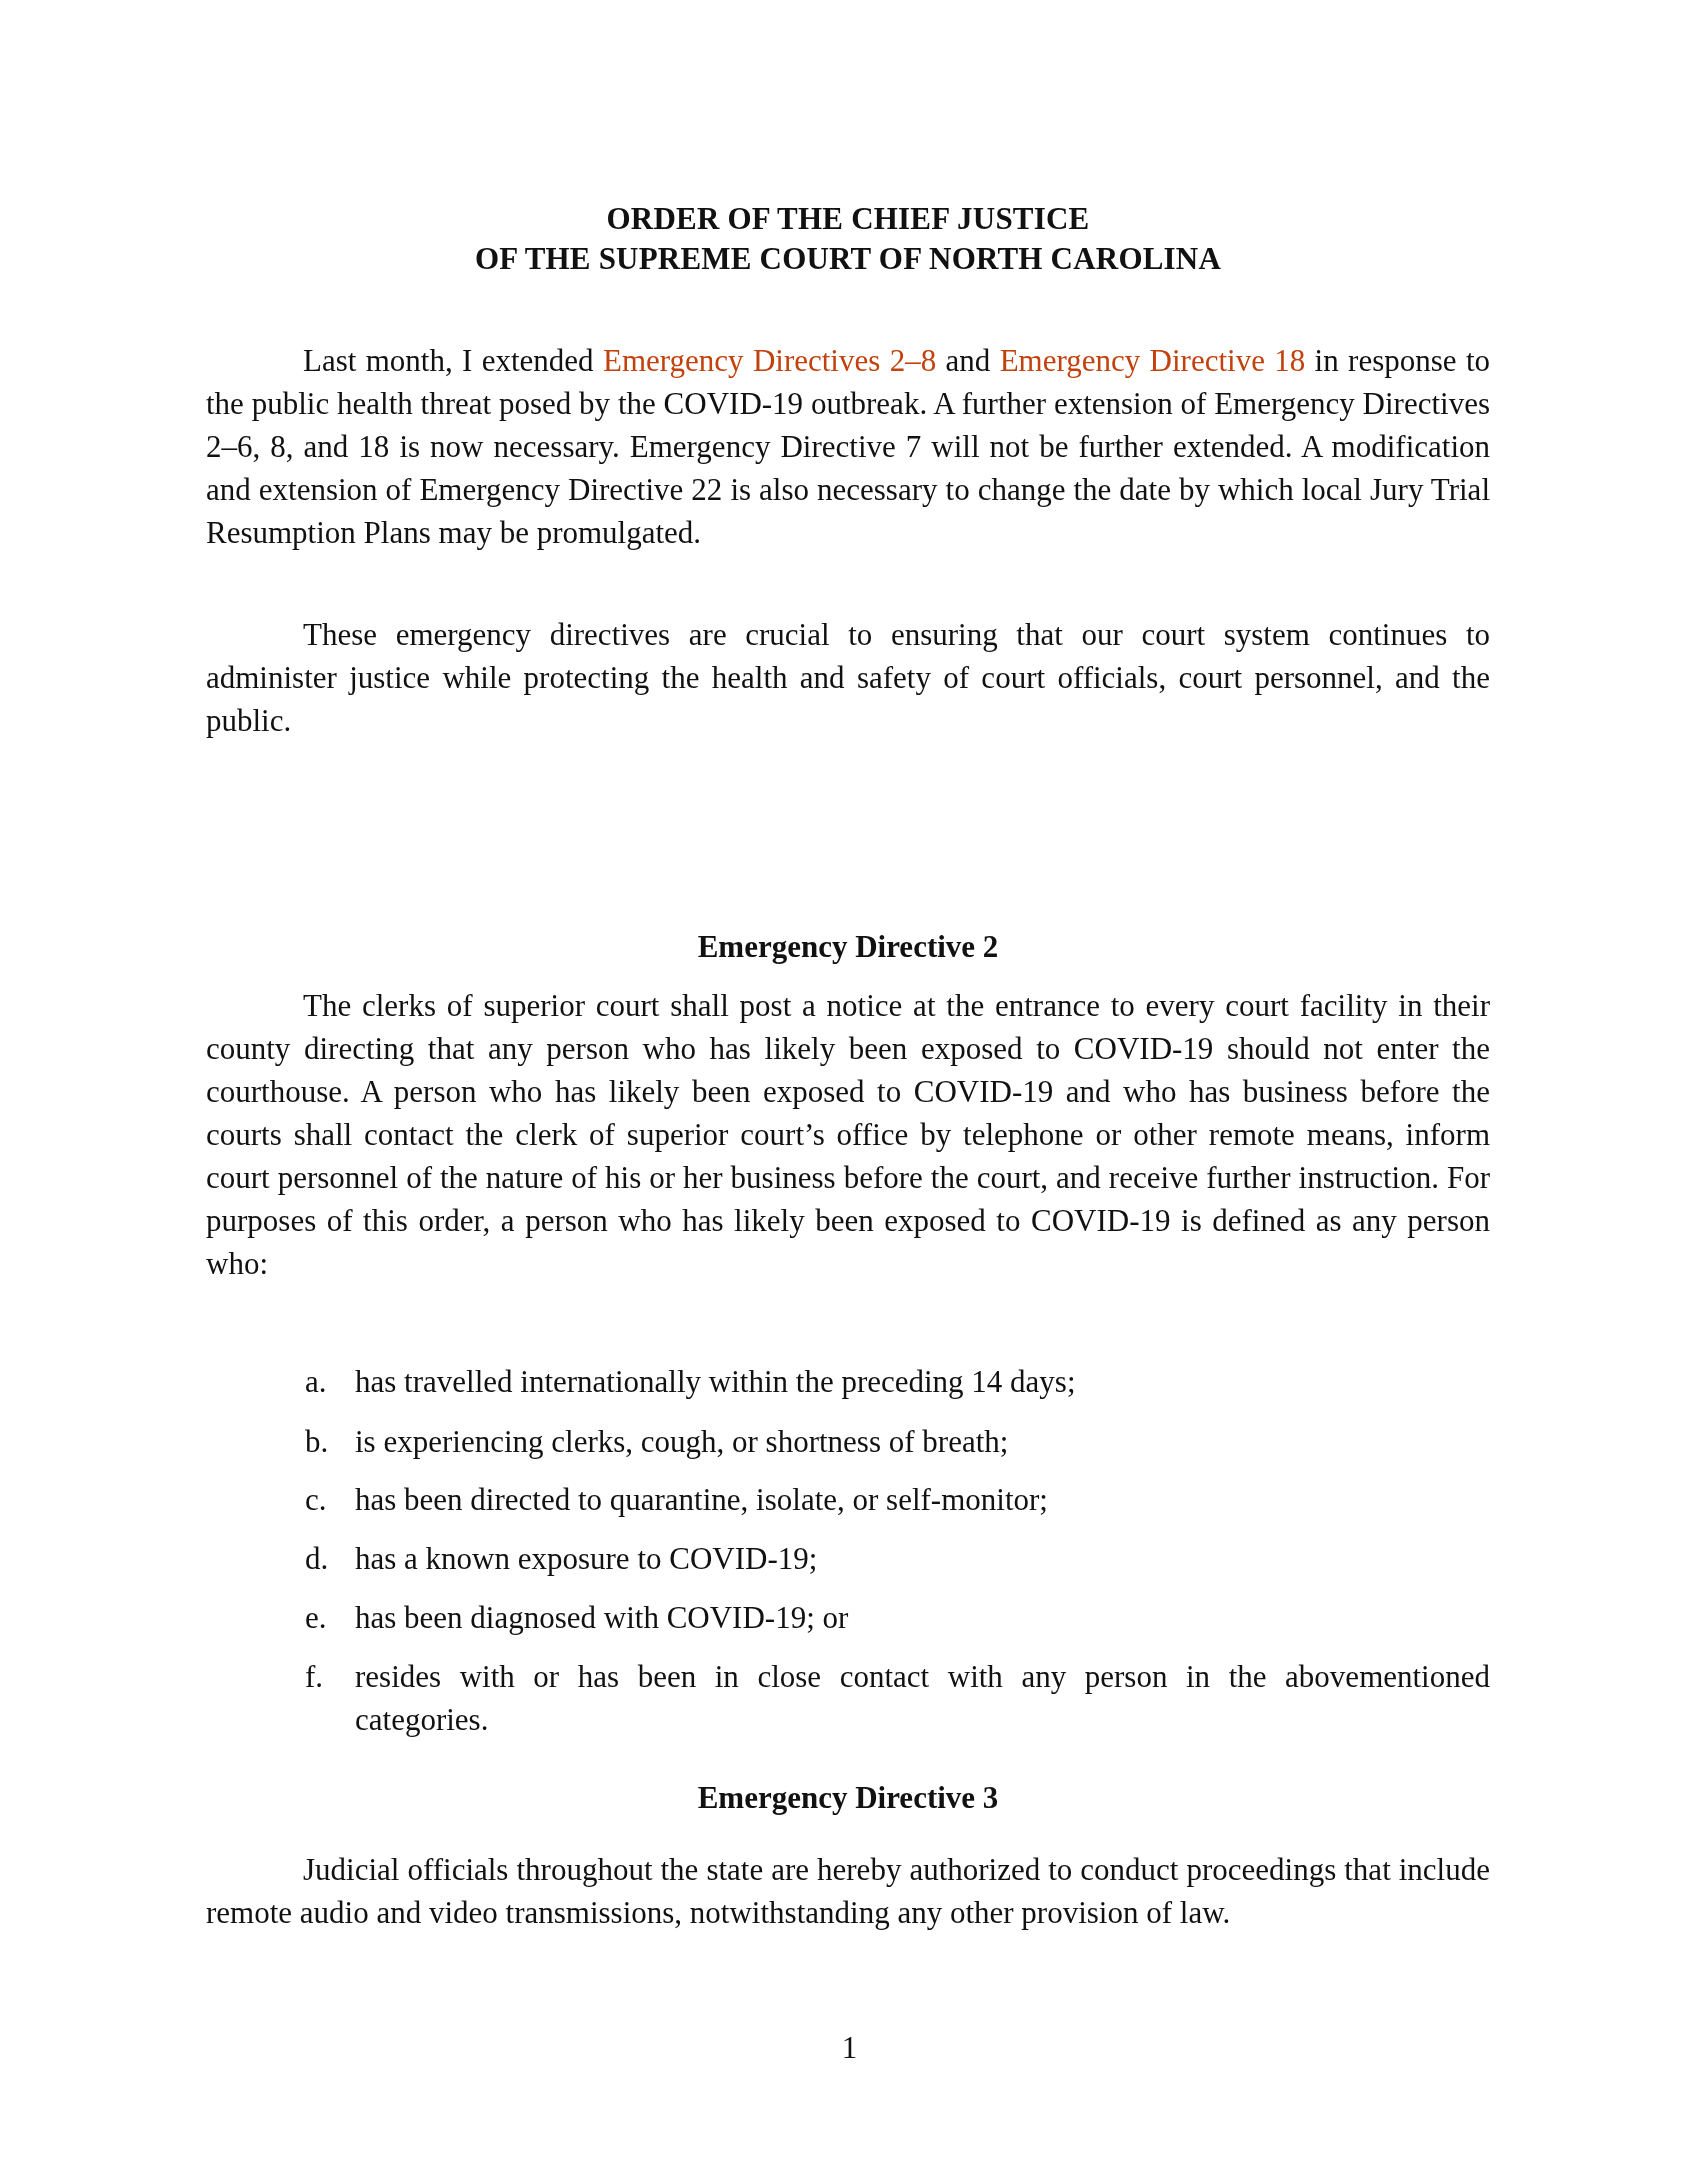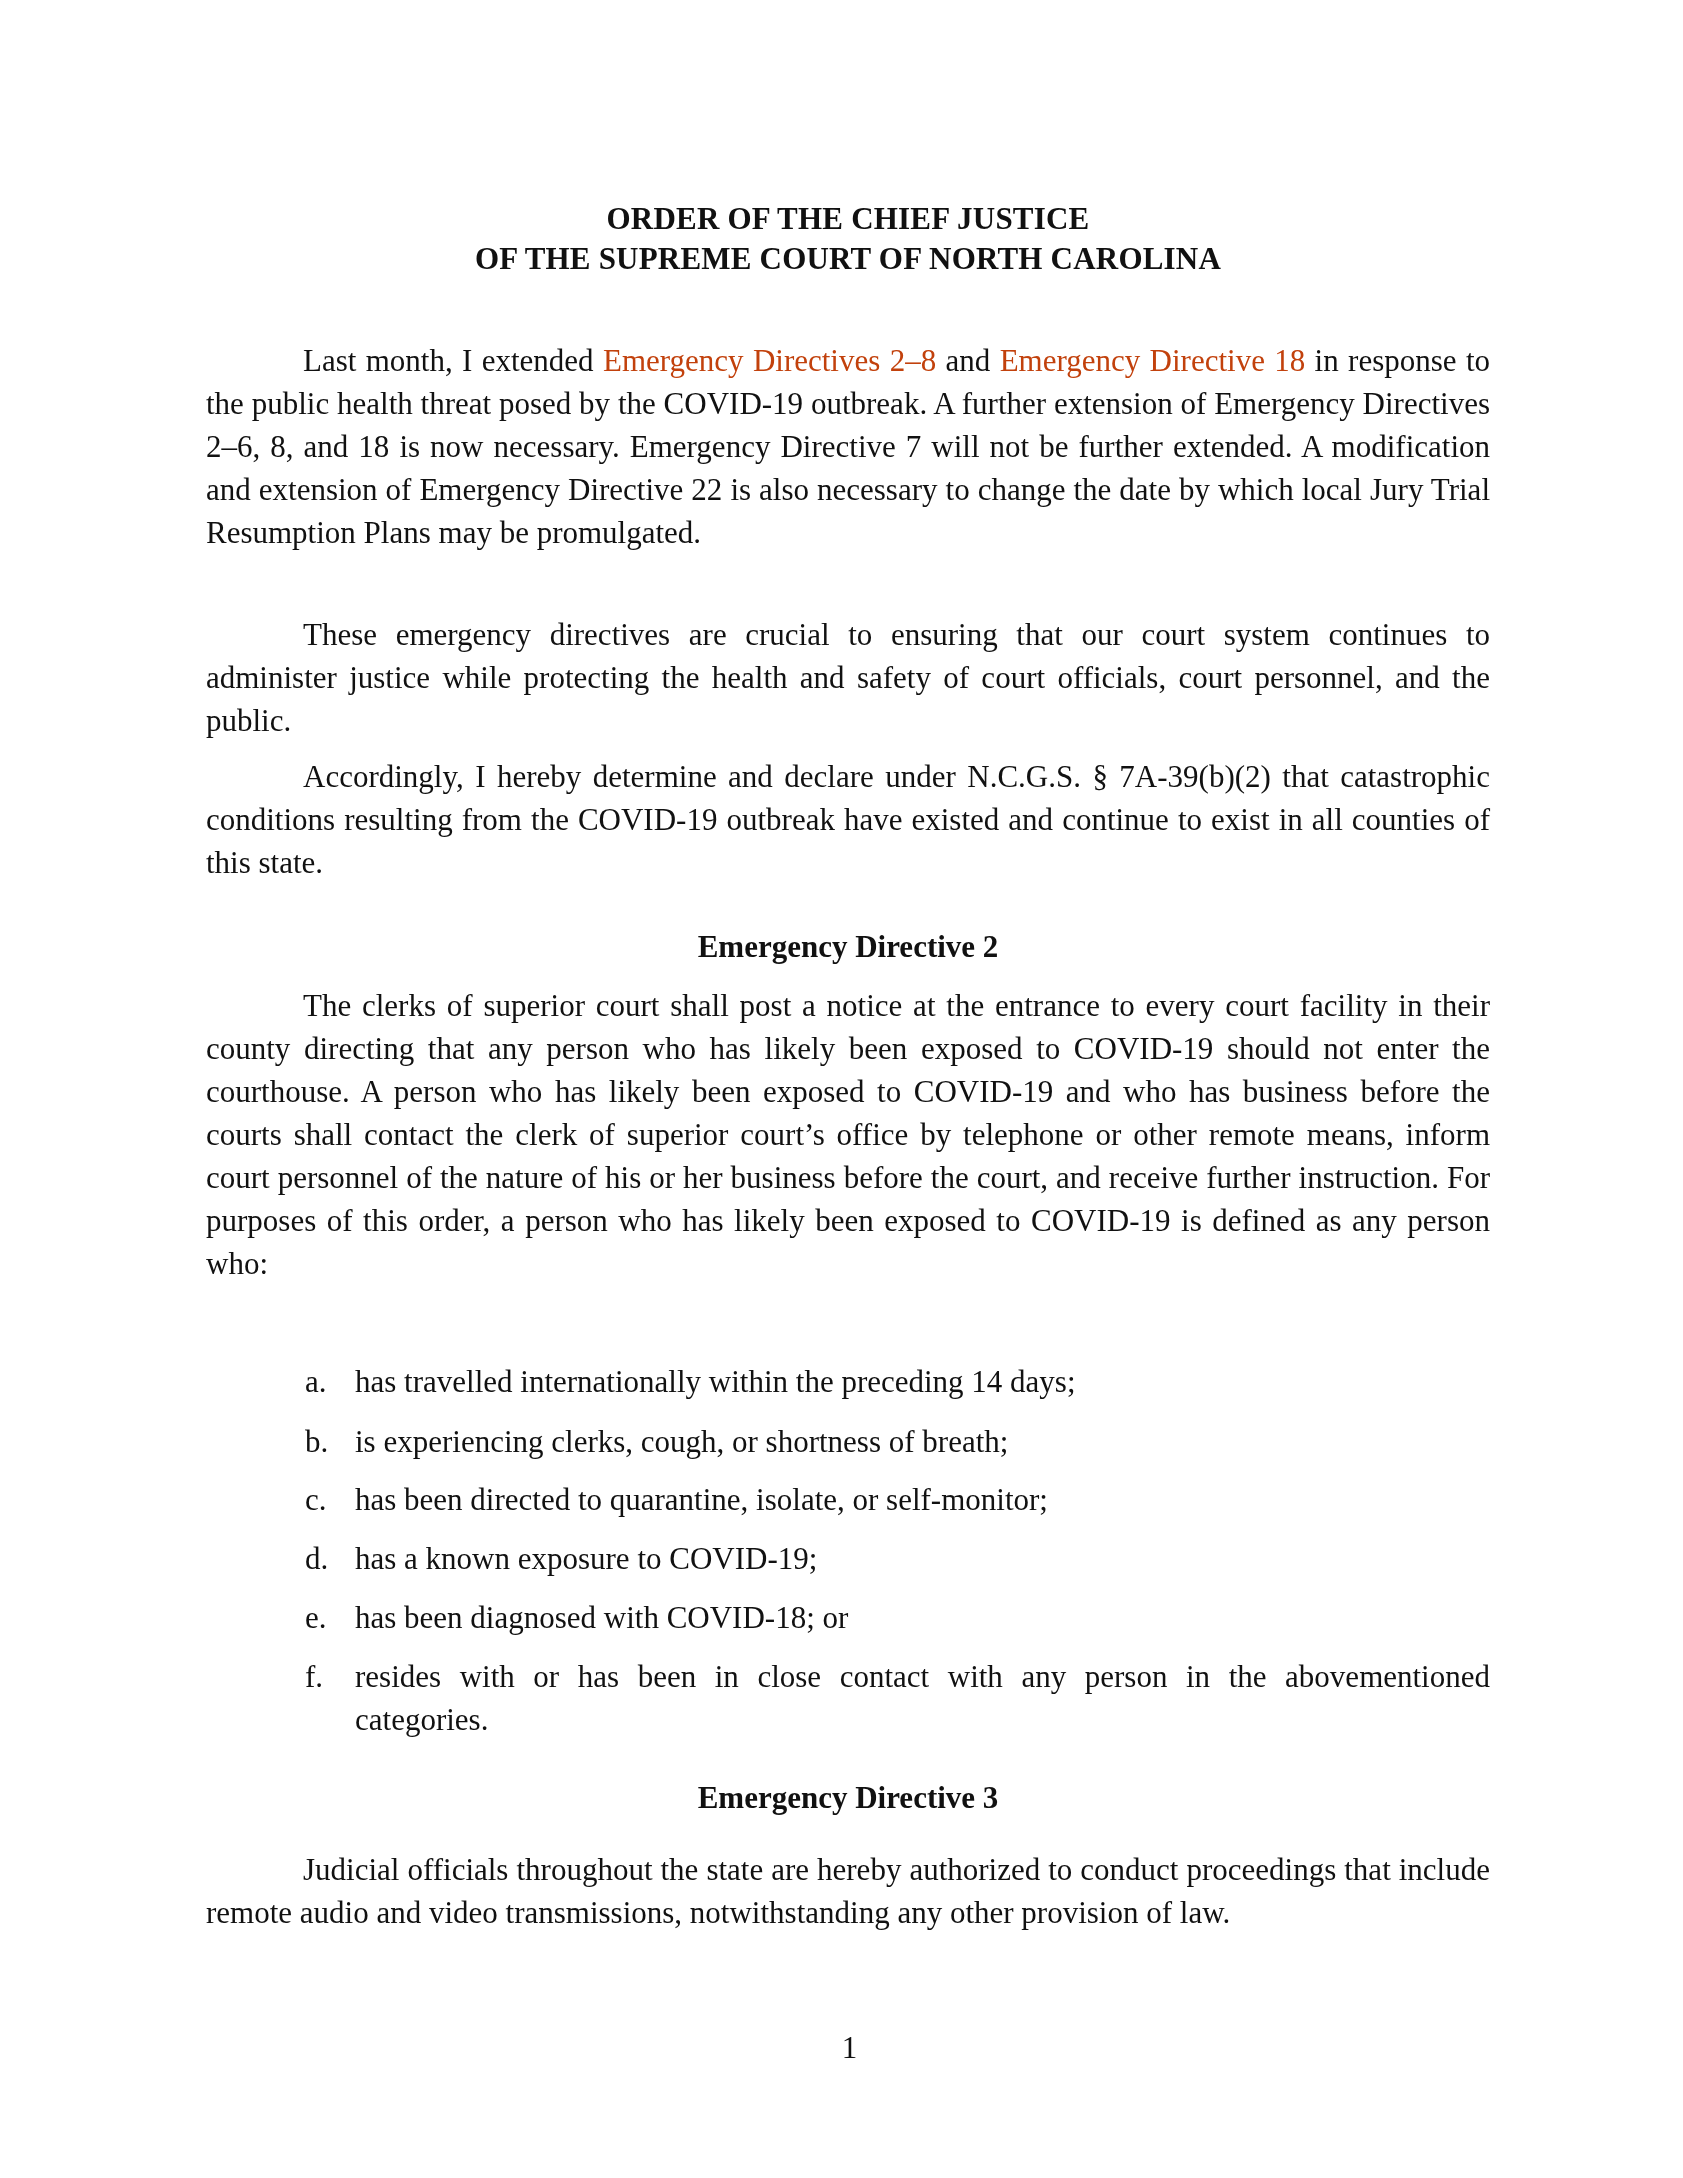--- a/index.html
+++ b/index.html
@@ -102,23 +102,20 @@
   </div>
 
   <div class="block" style="top: 339px;">
     <p><span>Last month, I extended </span><span class="link">Emergency Directives 2–8</span><span> and </span><span class="link">Emergency Directive 18</span><span> in response to the public health threat posed by the COVID-19 outbreak. A further extension of Emergency Directives 2–6, 8, and 18 is now necessary. Emergency Directive 7 will not be further extended. A modification and extension of Emergency Directive 22 is also necessary to change the date by which local Jury Trial Resumption Plans may be promulgated.</span></p>
   </div>
 
   <div class="block" style="top: 613px;">
     <p>These emergency directives are crucial to ensuring that our court system continues to administer justice while protecting the health and safety of court officials, court personnel, and the public.</p>
   </div>
 
-  <div class="block" style="top: 755px;">
-    <p>Accordingly, I hereby determine and declare under N.C.G.S. § 7A-39(b)(2) that catastrophic conditions resulting from the COVID-19 outbreak have existed and continue to exist in all counties of this state.</p>
-  </div>
 
   <div class="heading" style="top: 927px;">Emergency Directive 2</div>
 
   <div class="block" style="top: 984px;">
     <p>The clerks of superior court shall post a notice at the entrance to every court facility in their county directing that any person who has likely been exposed to COVID-19 should not enter the courthouse. A person who has likely been exposed to COVID-19 and who has business before the courts shall contact the clerk of superior court’s office by telephone or other remote means, inform court personnel of the nature of his or her business before the court, and receive further instruction. For purposes of this order, a person who has likely been exposed to COVID-19 is defined as any person who:</p>
   </div>
 
   <div class="list" style="top: 0;">
     <div class="list-item" style="top: 1360px;">
       <span class="list-marker">a.</span>
@@ -131,21 +128,21 @@
     <div class="list-item" style="top: 1478px;">
       <span class="list-marker">c.</span>
       <span class="list-text">has been directed to quarantine, isolate, or self-monitor;</span>
     </div>
     <div class="list-item" style="top: 1537px;">
       <span class="list-marker">d.</span>
       <span class="list-text">has a known exposure to COVID-19;</span>
     </div>
     <div class="list-item" style="top: 1596px;">
       <span class="list-marker">e.</span>
-      <span class="list-text">has been diagnosed with COVID-18; or</span>
+      <span class="list-text">has been diagnosed with COVID-19; or</span>
     </div>
     <div class="list-item" style="top: 1655px;">
       <span class="list-marker">f.</span>
       <span class="list-text">resides with or has been in close contact with any person in the abovementioned categories.</span>
     </div>
   </div>
 
   <div class="heading" style="top: 1778px;">Emergency Directive 3</div>
 
   <div class="block" style="top: 1848px;">

